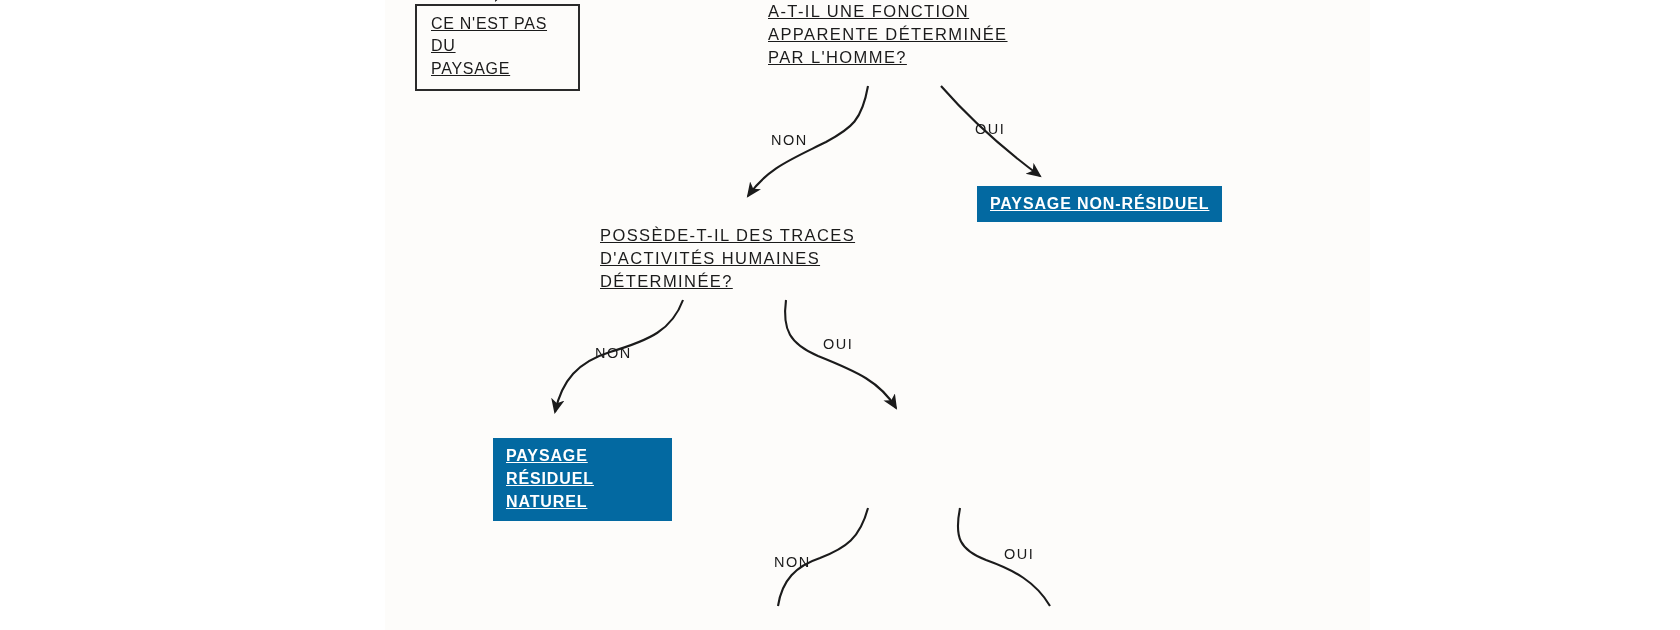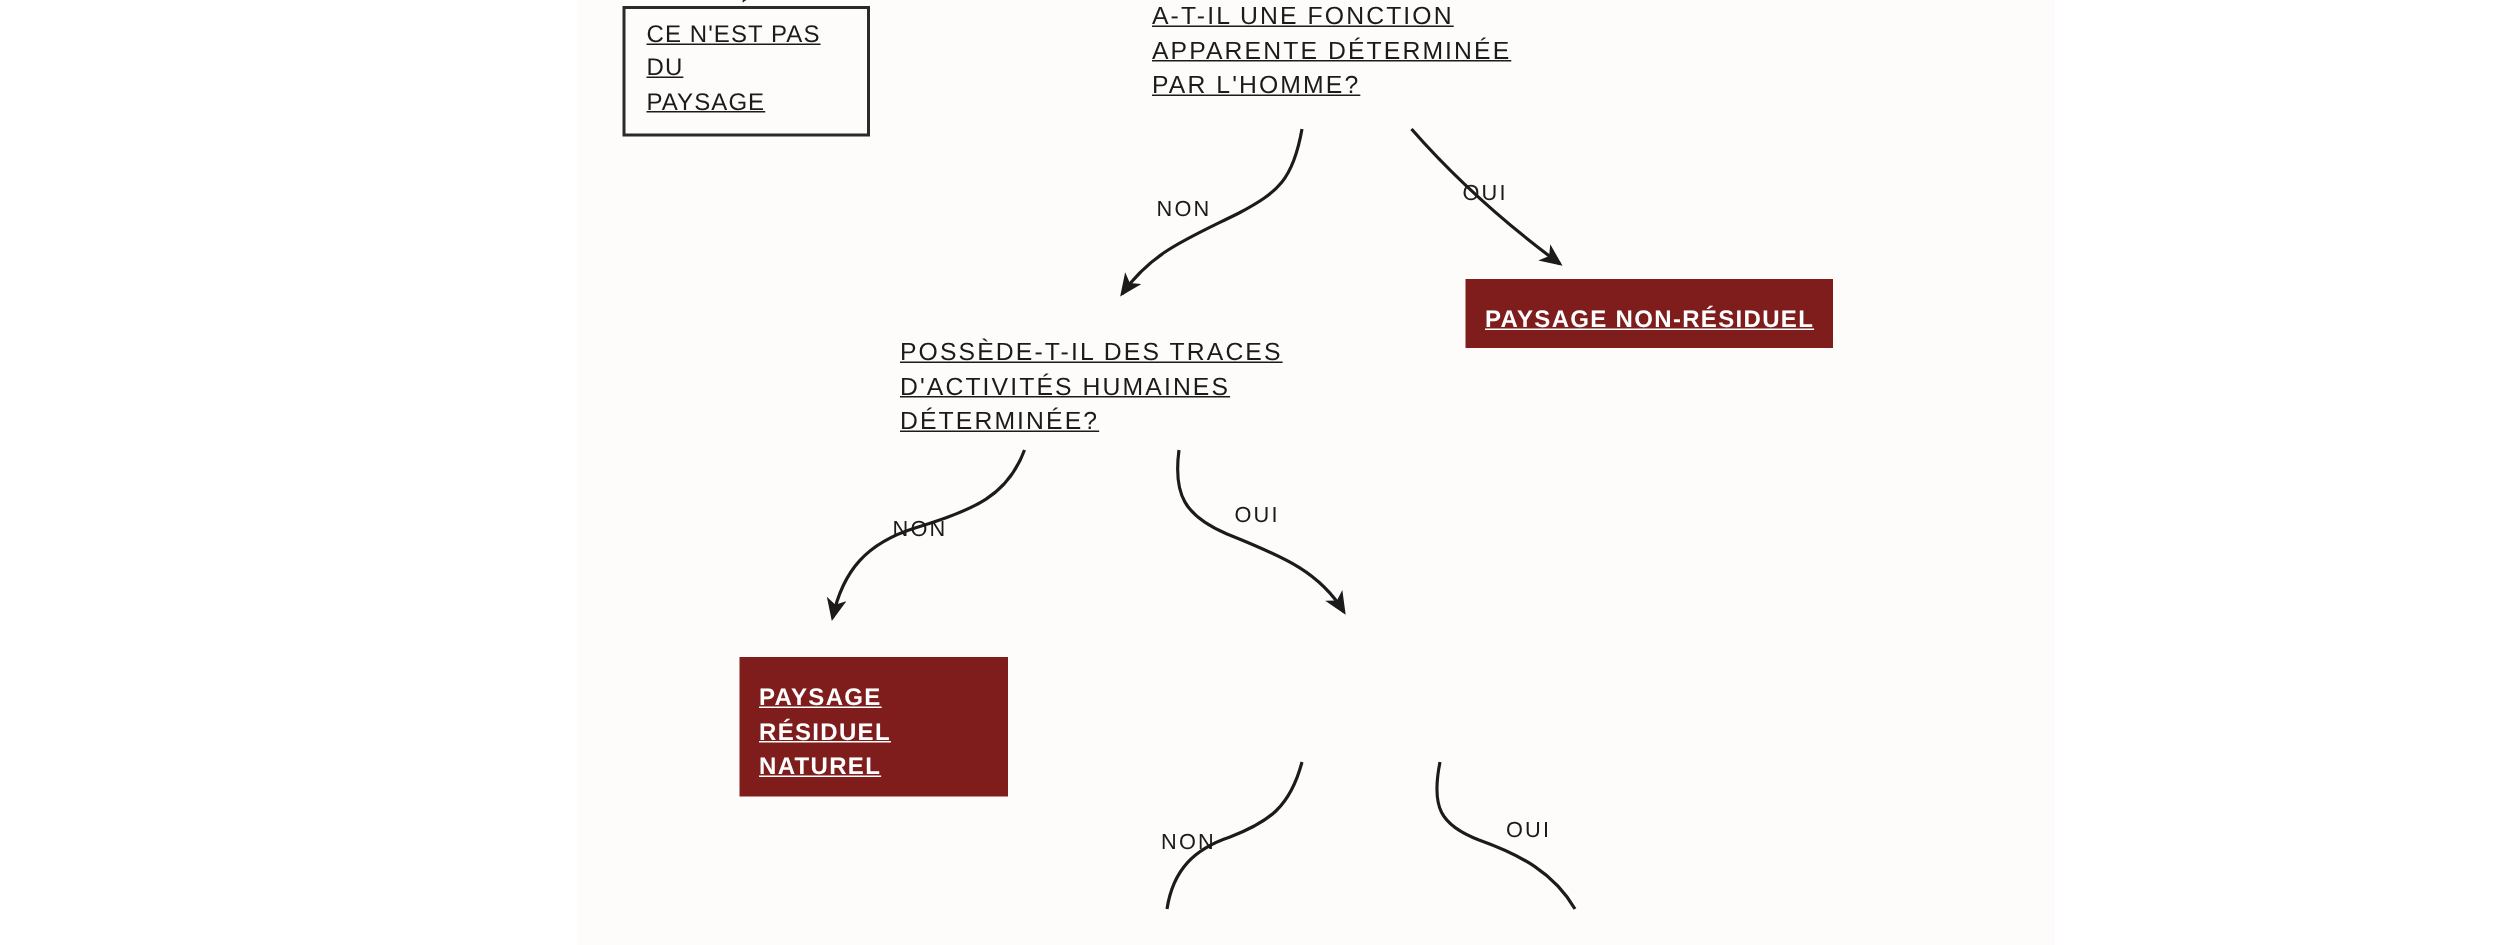--- a/index.html
+++ b/index.html
@@ -51,26 +51,26 @@
   .boxed {
     border: 2px solid #2a2a2a;
     background: #fdfcfa;
     font-size: 16px;
     letter-spacing: 0.045em;
     padding: 7px 14px 9px 14px;
     line-height: 1.4;
   }
   
   .badge {
-    background: #7f1d1d;
+    background: #0369a1;
     color: #ffffff;
     font-size: 16px;
     font-weight: 700;
     letter-spacing: 0.055em;
-    padding: 16px 13px 7px 13px;
+    padding: 6px 13px 7px 13px;
     line-height: 1.45;
   }
   
   .branch-label {
     position: absolute;
     font-size: 14.5px;
     letter-spacing: 0.1em;
     color: #1b1b1b;
     white-space: nowrap;
   }

